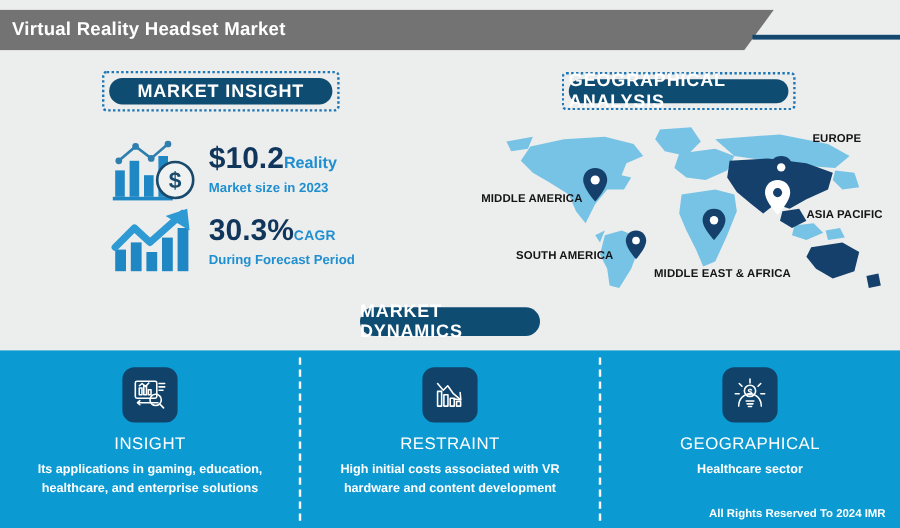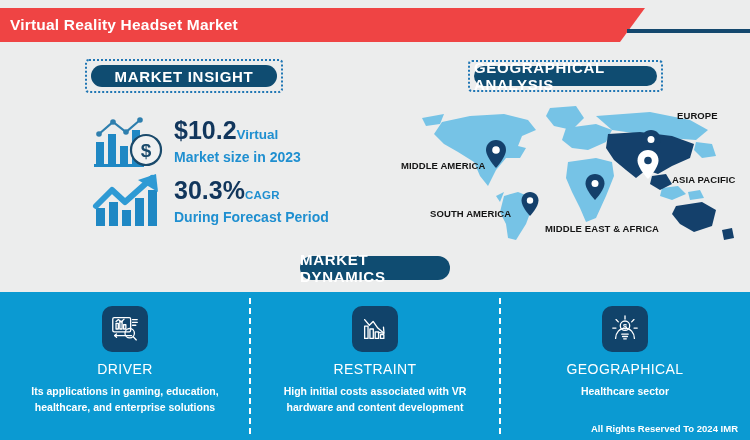--- a/index.html
+++ b/index.html
@@ -8,21 +8,21 @@
     background:#eceded;
     font-family:"Liberation Sans", sans-serif;
     overflow:hidden;position:relative;
   }
   .canvas{position:absolute;inset:0;background:#eceded;}
 
   
   .header-wrap{position:absolute;left:0;top:8px;width:750px;height:34px;}
   .header-bar{
     position:absolute;left:0;top:0;height:34px;width:645px;
-    background:#ef4444;
+    background:#737373;
     clip-path:polygon(0 0, 645px 0, 620px 34px, 0 34px);
     display:flex;align-items:center;
   }
   .header-title{
     color:#ffffff;font-size:15.5px;font-weight:bold;
     letter-spacing:.2px;padding-left:10px;
   }
   .header-rule{
     position:absolute;left:627px;top:21px;width:123px;height:4px;
     background:#14486e;
@@ -56,21 +56,21 @@
   #stat-cagr{left:90px;top:172px;}
   .stat-icon{width:78px;height:58px;flex:0 0 78px;}
   .stat-text{margin-left:6px;}
   .stat-main{
     font-size:25px;font-weight:bold;color:#11365c;line-height:1;
     white-space:nowrap;
   }
   .stat-main .unit{font-size:13.5px;color:#1f8fd0;font-weight:bold;}
   .stat-main .unit.small{font-size:11.5px;letter-spacing:.3px;}
   .stat-sub{
-    margin-top:6px;font-size:14px;color:#1f8fd0;font-weight:bold;
+    margin-top:6px;font-size:11px;color:#1f8fd0;font-weight:bold;
     white-space:nowrap;
   }
 
   
   .map-wrap{position:absolute;left:400px;top:100px;width:350px;height:150px;}
   .map-label{
     position:absolute;font-size:9.5px;font-weight:bold;color:#141414;
     white-space:nowrap;letter-spacing:.1px;
   }
   #lbl-na{left:1px;top:60px;}
@@ -148,21 +148,21 @@
         <circle cx="9" cy="22" r="2.8" fill="#2e7fae"></circle>
         <circle cx="23" cy="10" r="2.8" fill="#2e7fae"></circle>
         <circle cx="36" cy="20" r="2.8" fill="#2e7fae"></circle>
         <circle cx="50" cy="8" r="2.8" fill="#2e7fae"></circle>
         <circle cx="56" cy="38" r="15" fill="#f0f1f1" stroke="#1a4a6b" stroke-width="2.2"></circle>
         <text x="56" y="45" font-family="Liberation Sans, sans-serif" font-size="19" font-weight="bold" fill="#1a4a6b" text-anchor="middle">$</text>
       </svg>
     </div>
     <div class="stat-text">
       <div class="stat-main">
-        <span>$10.2</span><span class="unit">Virtual</span>
+        <span>$10.2</span><span class="unit">Reality</span>
       </div>
       <div class="stat-sub">Market size in 2023</div>
     </div>
   </div>
 
   <div class="stat-row" id="stat-cagr">
     <div class="stat-icon">
       <svg viewBox="0 0 78 58" width="78" height="58">
         <rect x="6" y="36" width="9" height="18" fill="#1f88c4"></rect>
         <rect x="19" y="30" width="9" height="24" fill="#1f88c4"></rect>
@@ -259,21 +259,21 @@
             <rect x="11.5" y="9" width="2.4" height="8"></rect>
             <rect x="15.5" y="12.5" width="2.4" height="4.5"></rect>
             <path d="M7.5,9 L10,7 L13,9.5 L16,6.5"></path>
             <path d="M25,7 h5 M25,10 h5 M25,13 h3.5"></path>
             <path d="M6,24 h18"></path>
             <path d="M6,24 l2,-1.8 M6,24 l2,1.8"></path>
             <circle cx="22" cy="21.5" r="5"></circle>
             <path d="M25.8,25.3 L29,28.6"></path>
           </svg>
         </div>
-        <div class="panel-title">DRIVER</div>
+        <div class="panel-title">INSIGHT</div>
         <div class="panel-desc">Its applications in gaming, education, healthcare, and enterprise solutions</div>
       </div>
 
       <div class="panel">
         <div class="panel-icon">
           <svg viewBox="0 0 34 34" width="32" height="32" fill="none" stroke="#ffffff" stroke-width="1.4" stroke-linecap="round" stroke-linejoin="round">
             <path d="M6,7 L11,13 L15,9 L20,16 L26,21"></path>
             <path d="M26,15 L26.6,21.6 L20.4,20.6"></path>
             <rect x="6" y="14" width="3.6" height="13"></rect>
             <rect x="11.6" y="17" width="3.6" height="10"></rect>

